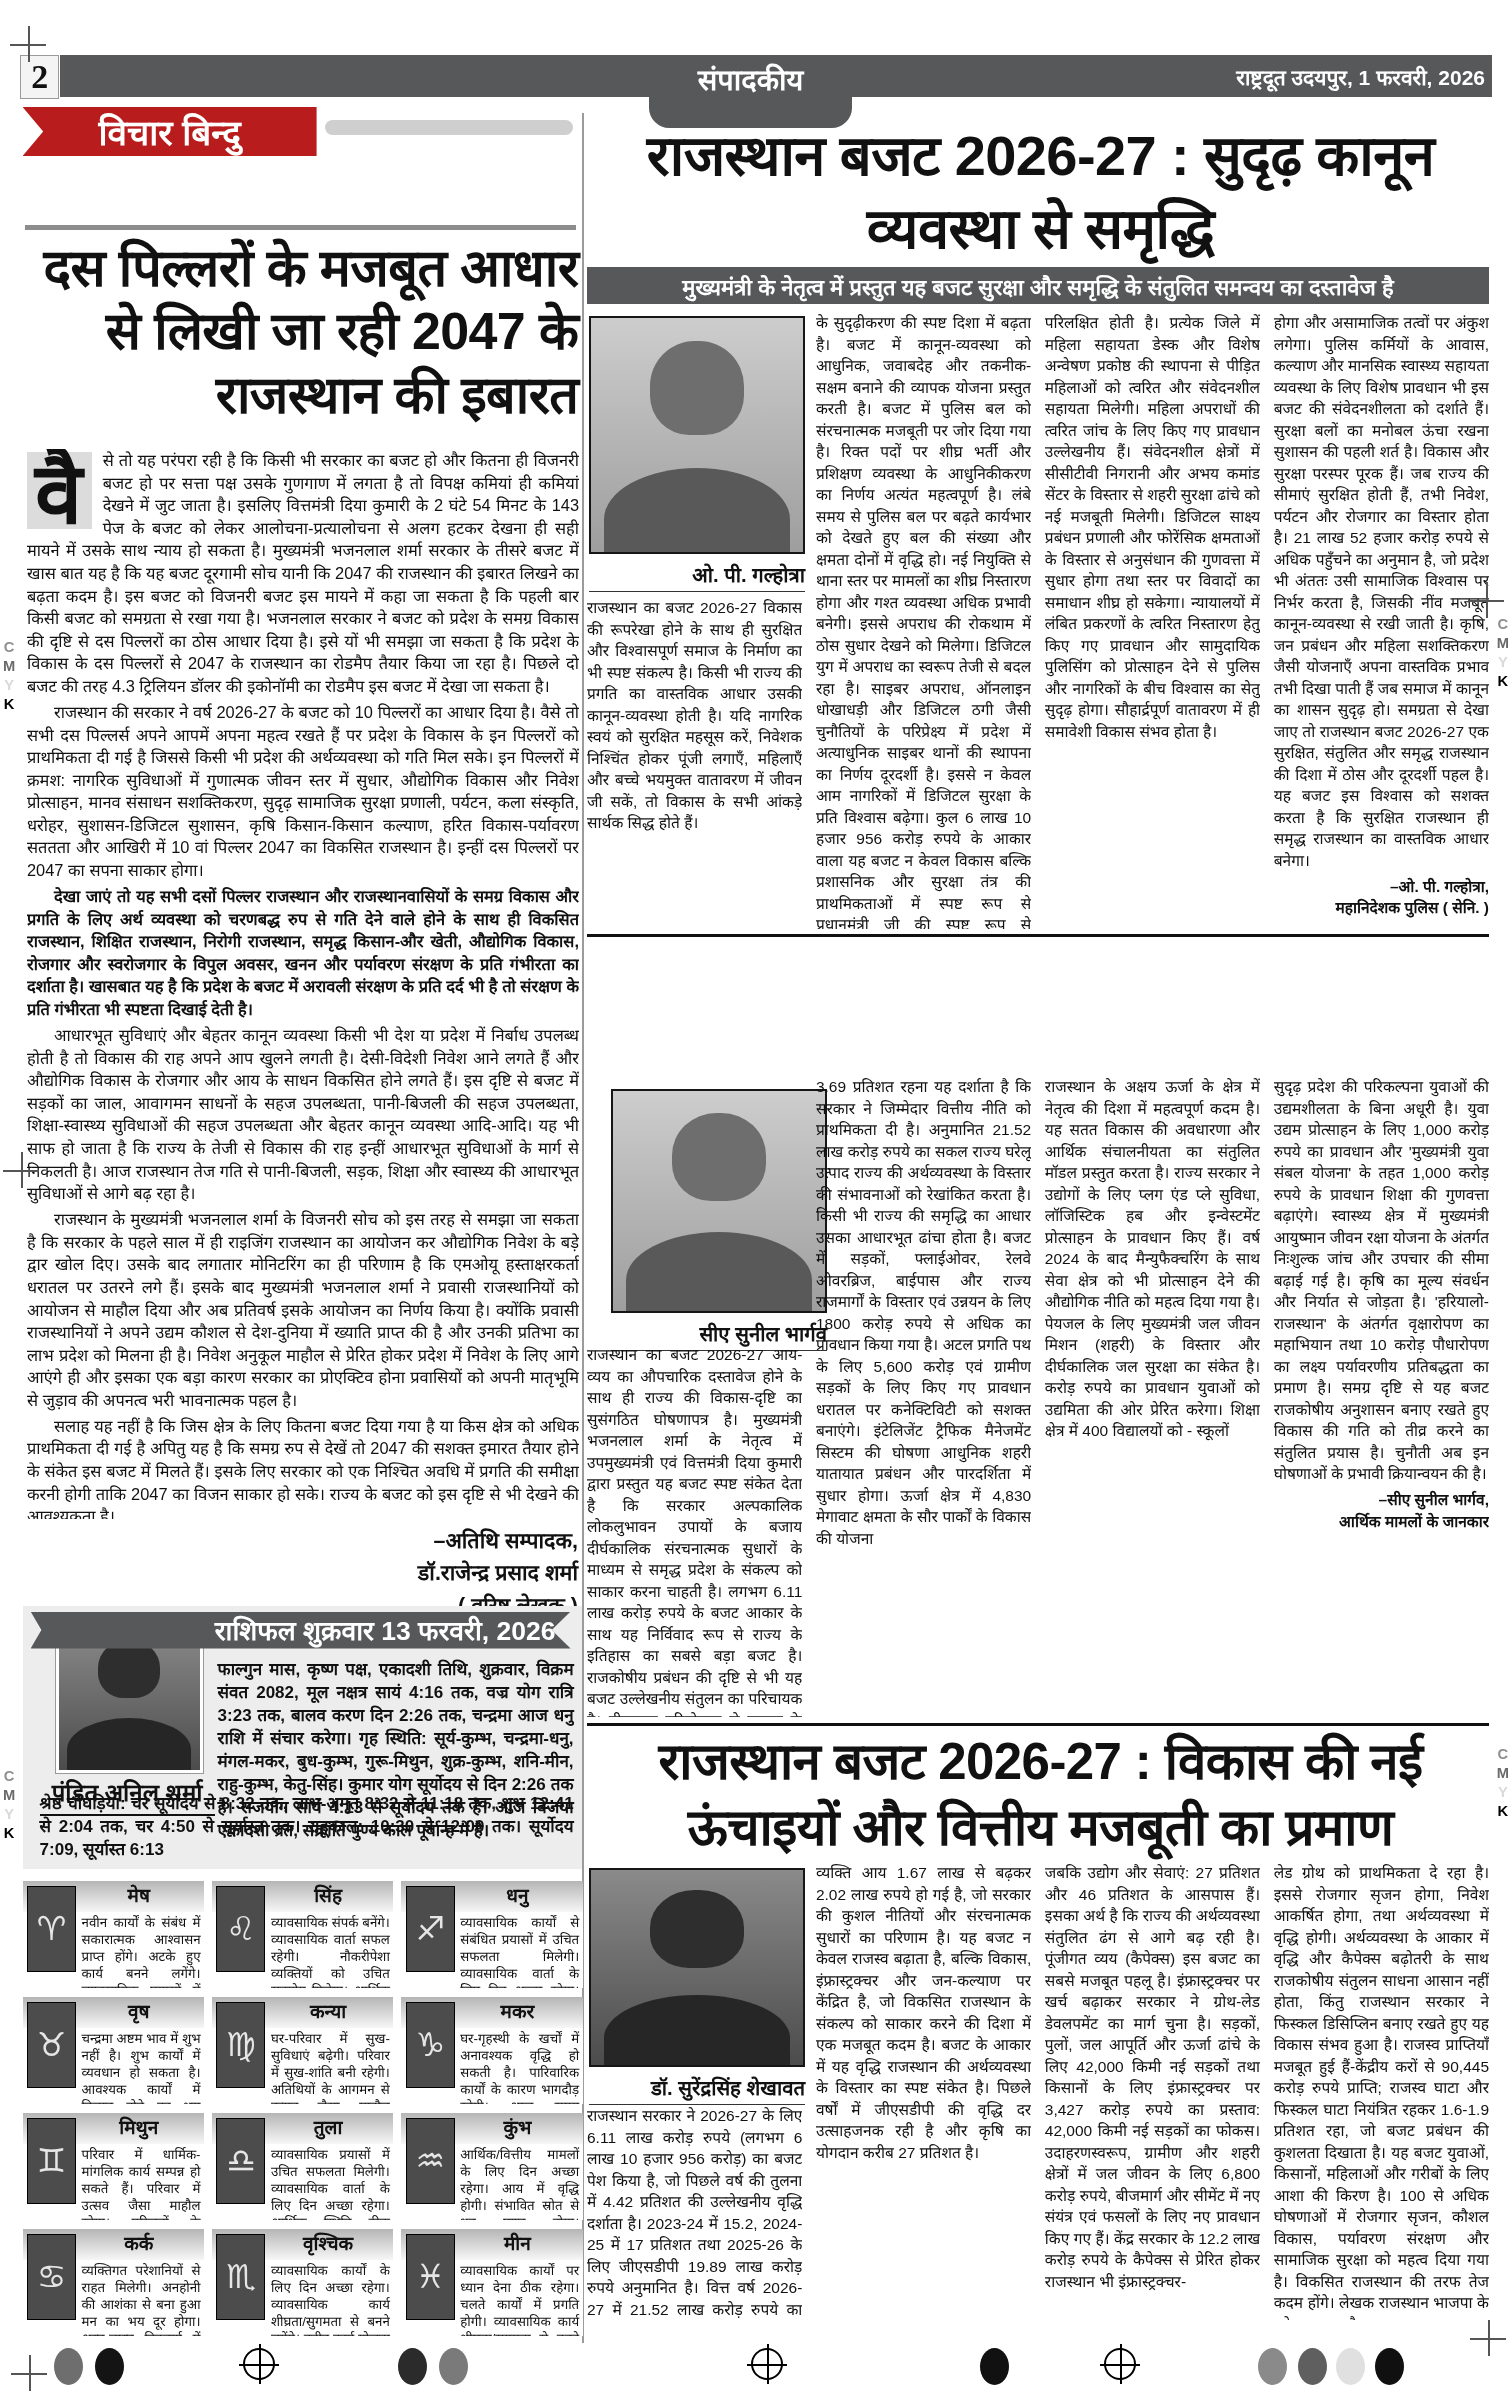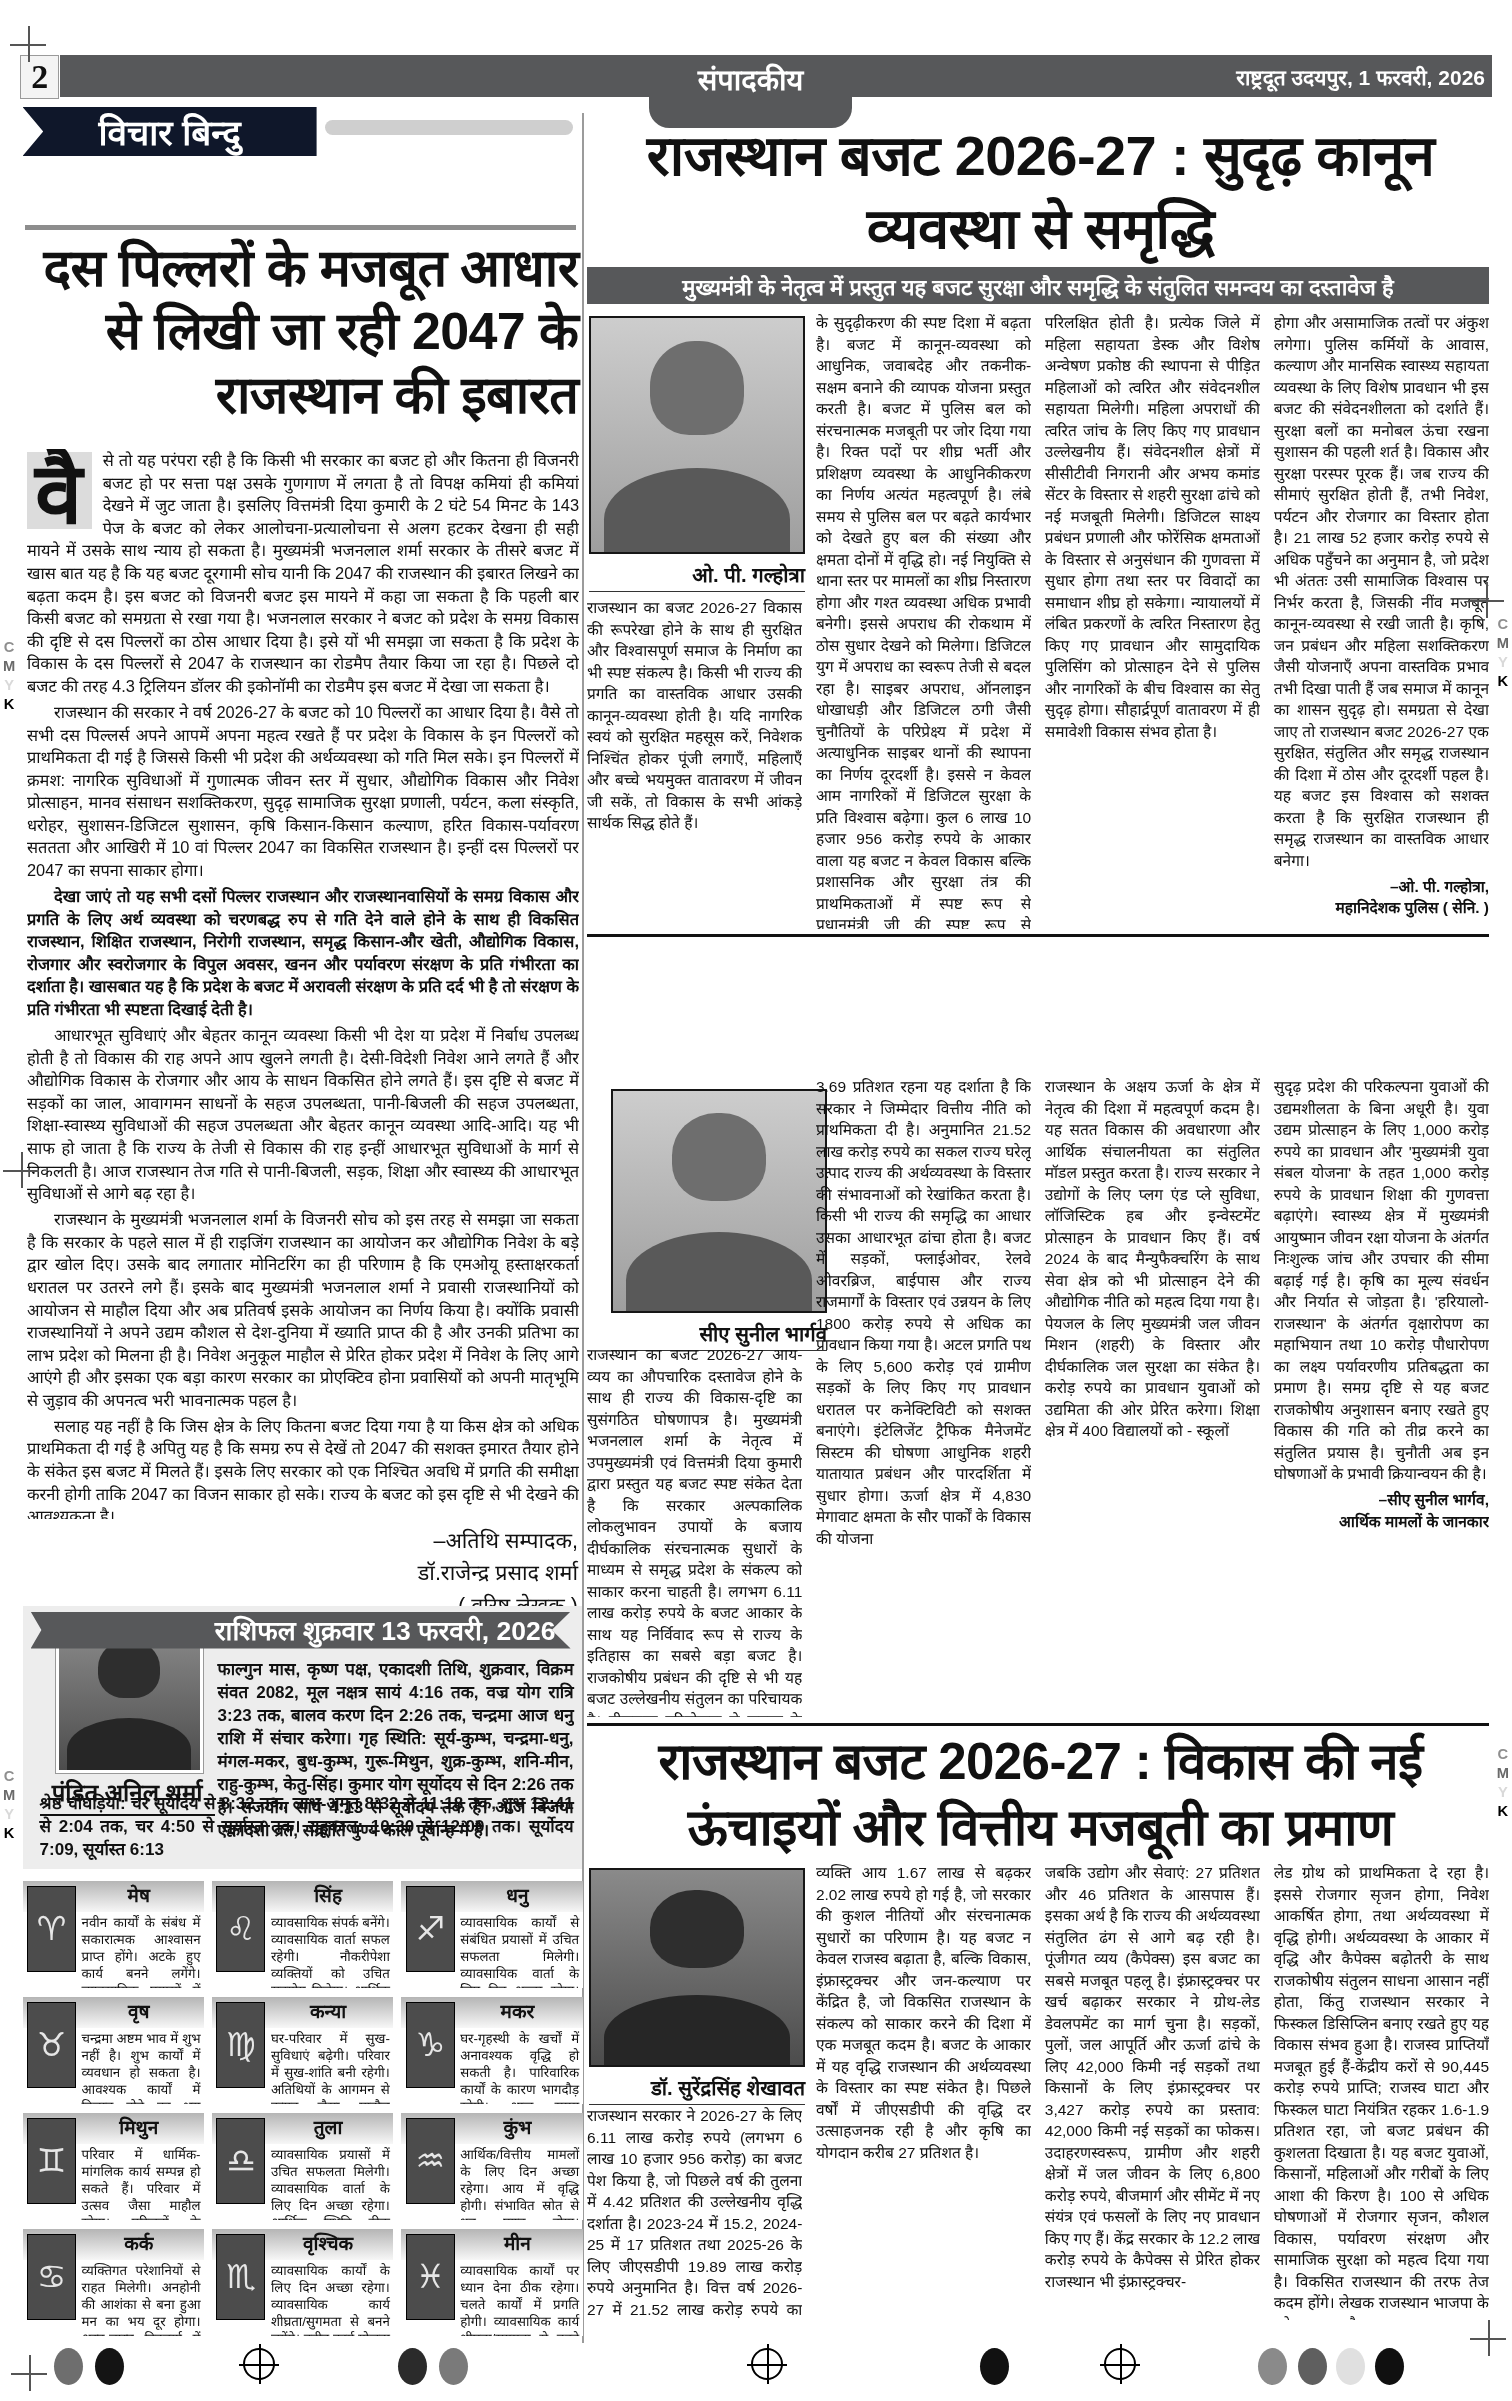--- a/index.html
+++ b/index.html
@@ -8,36 +8,36 @@
   .abs{position:absolute;}
   
   .pagenum{left:20.3px;top:55px;width:37px;height:42px;background:#f4f4f4;border:0.6px solid #9a9a9a;
            font-family:"Liberation Serif","DejaVu Serif",serif;font-size:34px;font-weight:700;
            display:flex;align-items:center;justify-content:center;}
   .topbar{left:60px;top:55px;width:1432px;height:42px;background:#57585a;}
   .topbar-tab{left:649px;top:95px;width:203px;height:33px;background:#57585a;border-radius:0 0 20.3px 20.3px;}
   .section-label{left:649px;top:59px;width:203px;text-align:center;color:#fff;font-size:29px;font-weight:700;}
   .masthead{right:27px;top:63px;color:#fff;font-size:21px;font-weight:700;}
   
-  .vb-ribbon{left:22.6px;top:107px;width:294px;height:49px;background:#0f172a;color:#fff;
+  .vb-ribbon{left:22.6px;top:107px;width:294px;height:49px;background:#b91c1c;color:#fff;
              font-size:35px;font-weight:700;display:flex;align-items:center;justify-content:center;
              clip-path:polygon(0 0,100% 0,100% 100%,0 100%,7% 50%);}
   .vb-bar{left:325px;top:120px;width:248px;height:14.7px;background:#cfcfcf;border-radius:8px;}
   .vb-quote{left:31px;top:164px;width:542px;text-align:center;font-size:24px;font-weight:700;line-height:1.55;}
   .vb-divider{left:25.4px;top:225px;width:551px;height:5.1px;background:#8d8d8d;}
   
   .lead-headline{left:25.4px;top:237px;width:553px;text-align:right;font-size:52px;font-weight:800;
                  line-height:1.22;letter-spacing:-0.6px;}
   .lead-body{left:27px;top:449px;width:552px;height:1070px;overflow:hidden;
              font-size:16.4px;line-height:22.6px;text-align:justify;}
   .lead-body p{margin:0 0 3.4px 0;text-indent:27px;}
   .lead-body p.first{text-indent:0;}
   .dropcap{float:left;font-size:85px;line-height:68px;font-weight:800;background:#dcdcdc;
            padding:8px 10.2px 1.1px 8px;margin:3.4px 10.2px 2.3px 0;}
-  .lead-sign{left:27px;top:1525px;width:551px;text-align:right;font-size:21.5px;font-weight:400;line-height:1.5;}
+  .lead-sign{left:27px;top:1525px;width:551px;text-align:right;font-size:21.5px;font-weight:700;line-height:1.5;}
   
   .vrule{left:582px;top:113px;width:1.7px;height:2230px;background:#9b9b9b;}
   .a-headline{width:881px;left:600px;text-align:center;font-weight:800;letter-spacing:-0.6px;}
   .h1a{top:120px;font-size:56px;line-height:1.3;}
   .h2a{top:942px;font-size:54px;line-height:1.25;}
   .h3a{top:1729px;font-size:51px;line-height:1.3;}
   .subhead{left:587px;top:267px;width:902px;height:37px;background:#57585a;color:#fff;
            font-size:22px;font-weight:700;display:flex;align-items:center;justify-content:center;}
   .cols{display:flex;gap:13.6px;overflow:hidden;}
   .cols .col{flex:1 1 0;font-size:15.5px;line-height:21.5px;text-align:justify;overflow:hidden;}

